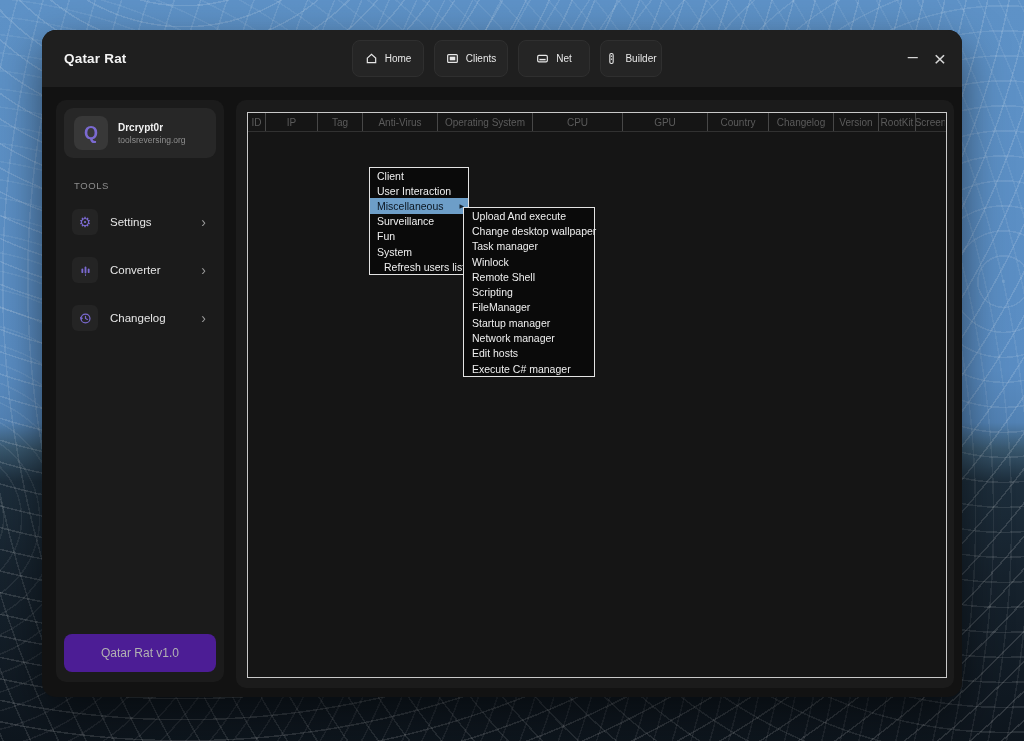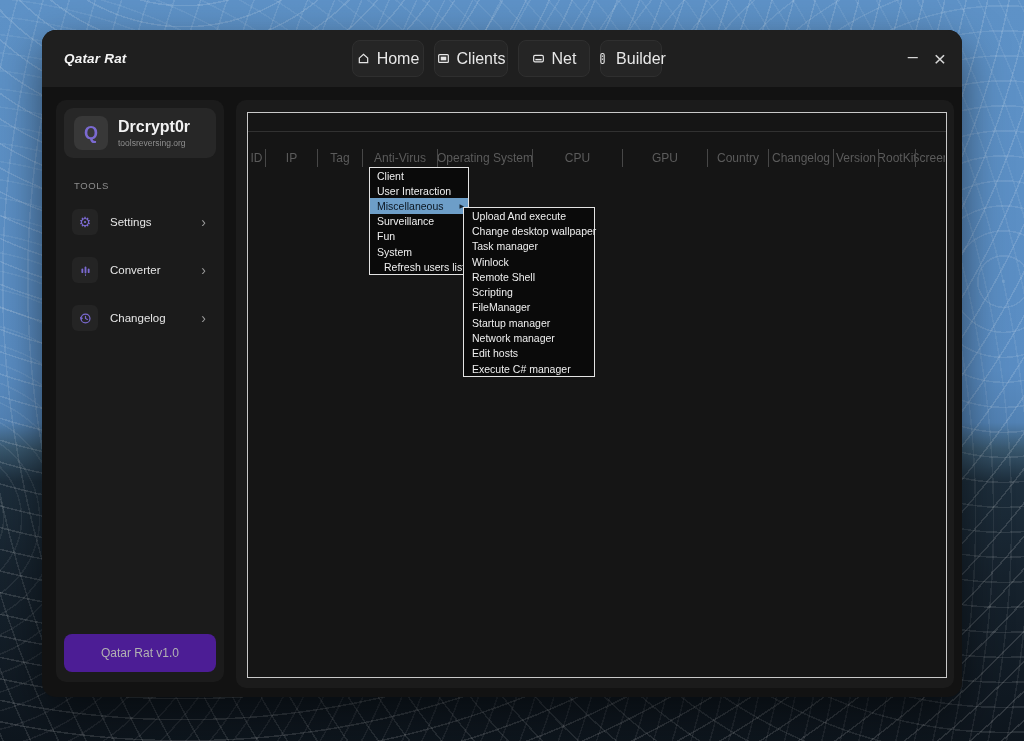--- a/index.html
+++ b/index.html
@@ -16,62 +16,62 @@
 
   .window{
     position:absolute; left:42px; top:30px; width:920px; height:667px;
     background:#121212; border-radius:14px; overflow:hidden;
     box-shadow:0 18px 45px rgba(0,0,0,.55);
   }
 
   
   .titlebar{ position:absolute; left:0; top:0; width:100%; height:57px; background:#1f1f1f; }
   .app-title{ position:absolute; left:22px; top:0; height:57px; display:flex; align-items:center;
-    color:#f4f4f4; font-size:13.5px; font-weight:bold; letter-spacing:.2px;font-style:italic; }
+    color:#f4f4f4; font-size:13.5px; font-weight:bold; letter-spacing:.2px; }
   .nav{ position:absolute; left:310px; top:10px; display:flex; gap:10px; }
   .nav-btn{ height:37px; background:#252525; border:1px solid #2f2f2f; border-radius:8px;
     display:flex; align-items:center; justify-content:center; gap:7px; color:#e8e8e8;
-    font-family:"Liberation Sans", sans-serif; font-size:16px; cursor:pointer; }
+    font-family:"Liberation Sans", sans-serif; font-size:10px; cursor:pointer; }
   .nav-btn svg{ display:block; }
   .w72{width:72px;} .w74{width:74px;} .w73{width:62px;}
   .win-controls{ position:absolute; right:16px; top:0; height:57px; display:flex; align-items:center; gap:16px; }
   .ctrl{ color:#d6d6d6; background:none; border:none; cursor:pointer; font-family:"Liberation Sans", sans-serif; line-height:1; }
   .ctrl.min{ font-size:18px; padding-bottom:6px; }
   .ctrl.close{ font-size:21px; }
 
   
   .sidebar{ position:absolute; left:14px; top:70px; width:168px; height:582px;
     background:#1b1b1b; border-radius:10px; }
   .profile{ margin:8px; height:50px; background:#272727; border-radius:9px;
     display:flex; align-items:center; padding:0 10px; gap:10px; }
   .avatar{ width:34px; height:34px; background:#383838; border-radius:8px;
     display:flex; align-items:center; justify-content:center;
     color:#7b6ad1; font-weight:bold; font-size:18px; }
-  .profile-name{ color:#f2f2f2; font-size:16px; font-weight:bold; }
+  .profile-name{ color:#f2f2f2; font-size:10px; font-weight:bold; }
   .profile-org{ color:#8f8f8f; font-size:8.5px; margin-top:2px; }
   .section-label{ margin:22px 0 4px 18px; color:#8d8d8d; font-size:9.5px; letter-spacing:.6px; }
   .side-item{ position:relative; margin:14px 8px 0 8px; height:34px; display:flex; align-items:center;
     padding:0 8px; gap:12px; border-radius:7px; cursor:pointer; }
   .icon-box{ width:26px; height:26px; background:#242424; border-radius:6px;
     display:flex; align-items:center; justify-content:center; color:#7b6ad1; font-size:14px; }
   .side-label{ color:#e6e6e6; font-size:11.5px; font-weight:normal; }
   .chev{ position:absolute; right:10px; color:#9a9a9a; font-size:14px; }
   .version-box{ position:absolute; left:8px; right:8px; bottom:10px; height:38px;
     background:#4c1d95; border-radius:8px; display:flex; align-items:center; justify-content:center;
     color:#b2b2b2; font-size:12px; }
 
   
   .main{ position:absolute; left:194px; top:70px; width:718px; height:588px;
     background:#1b1b1b; border-radius:10px; }
   .grid{ position:absolute; left:11px; top:12px; width:700px; height:566px;
     border:1.5px solid #c9c9c9; background:#151515; }
   .grid-header{ display:flex; height:19px; border-bottom:1px solid #313131; }
   .col{ height:100%; display:flex; align-items:center; justify-content:center;
-    color:#5b5b5b; font-size:12px; border-right:1px solid #474747;
-    white-space:nowrap; overflow:hidden; cursor:default;margin-top:36px; }
+    color:#5b5b5b; font-size:10px; border-right:1px solid #474747;
+    white-space:nowrap; overflow:hidden; cursor:default; }
   .col:last-child{ border-right:none;text-align:right; }
 
   
   .menu{ position:absolute; background:#0a0a0a; border:1px solid #e3e3e3; z-index:5; }
   .menu-item{ height:15.2px; display:flex; align-items:center; padding-left:7px; padding-right:4px;
     color:#efefef; font-size:10.5px; white-space:nowrap; cursor:pointer; }
   .menu-item.indent{ padding-left:14px; }
   .menu-item.hl{ background:#6d9ec8; color:#0b1520; }
   .menu-item .arrow{ margin-left:auto; font-size:6px; color:#14222e; }
   .ctx{ left:369px; top:167px; width:100px; }

